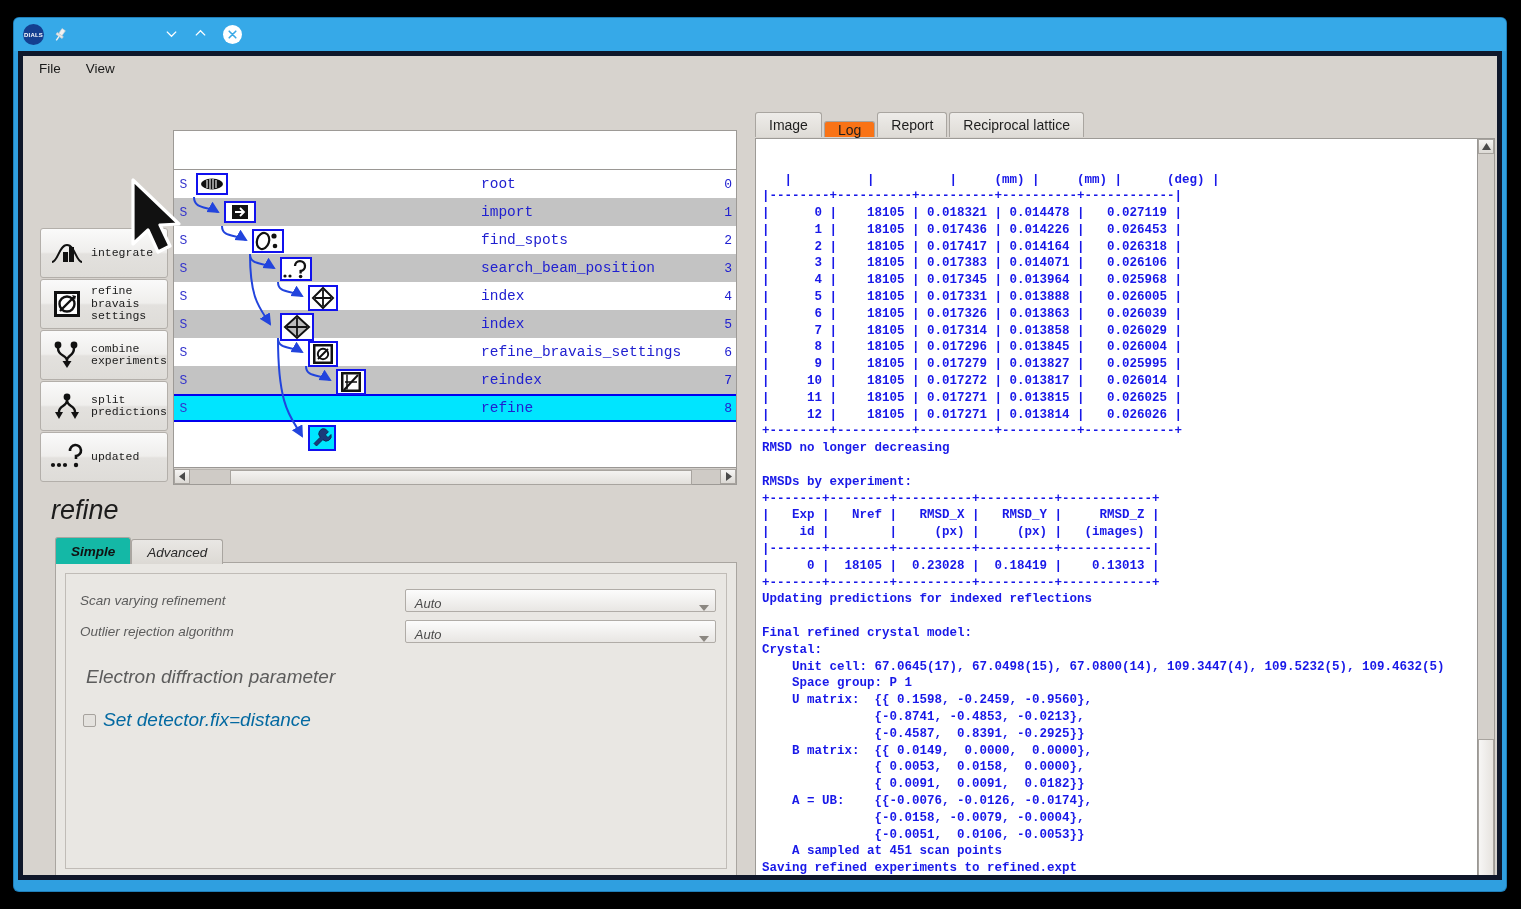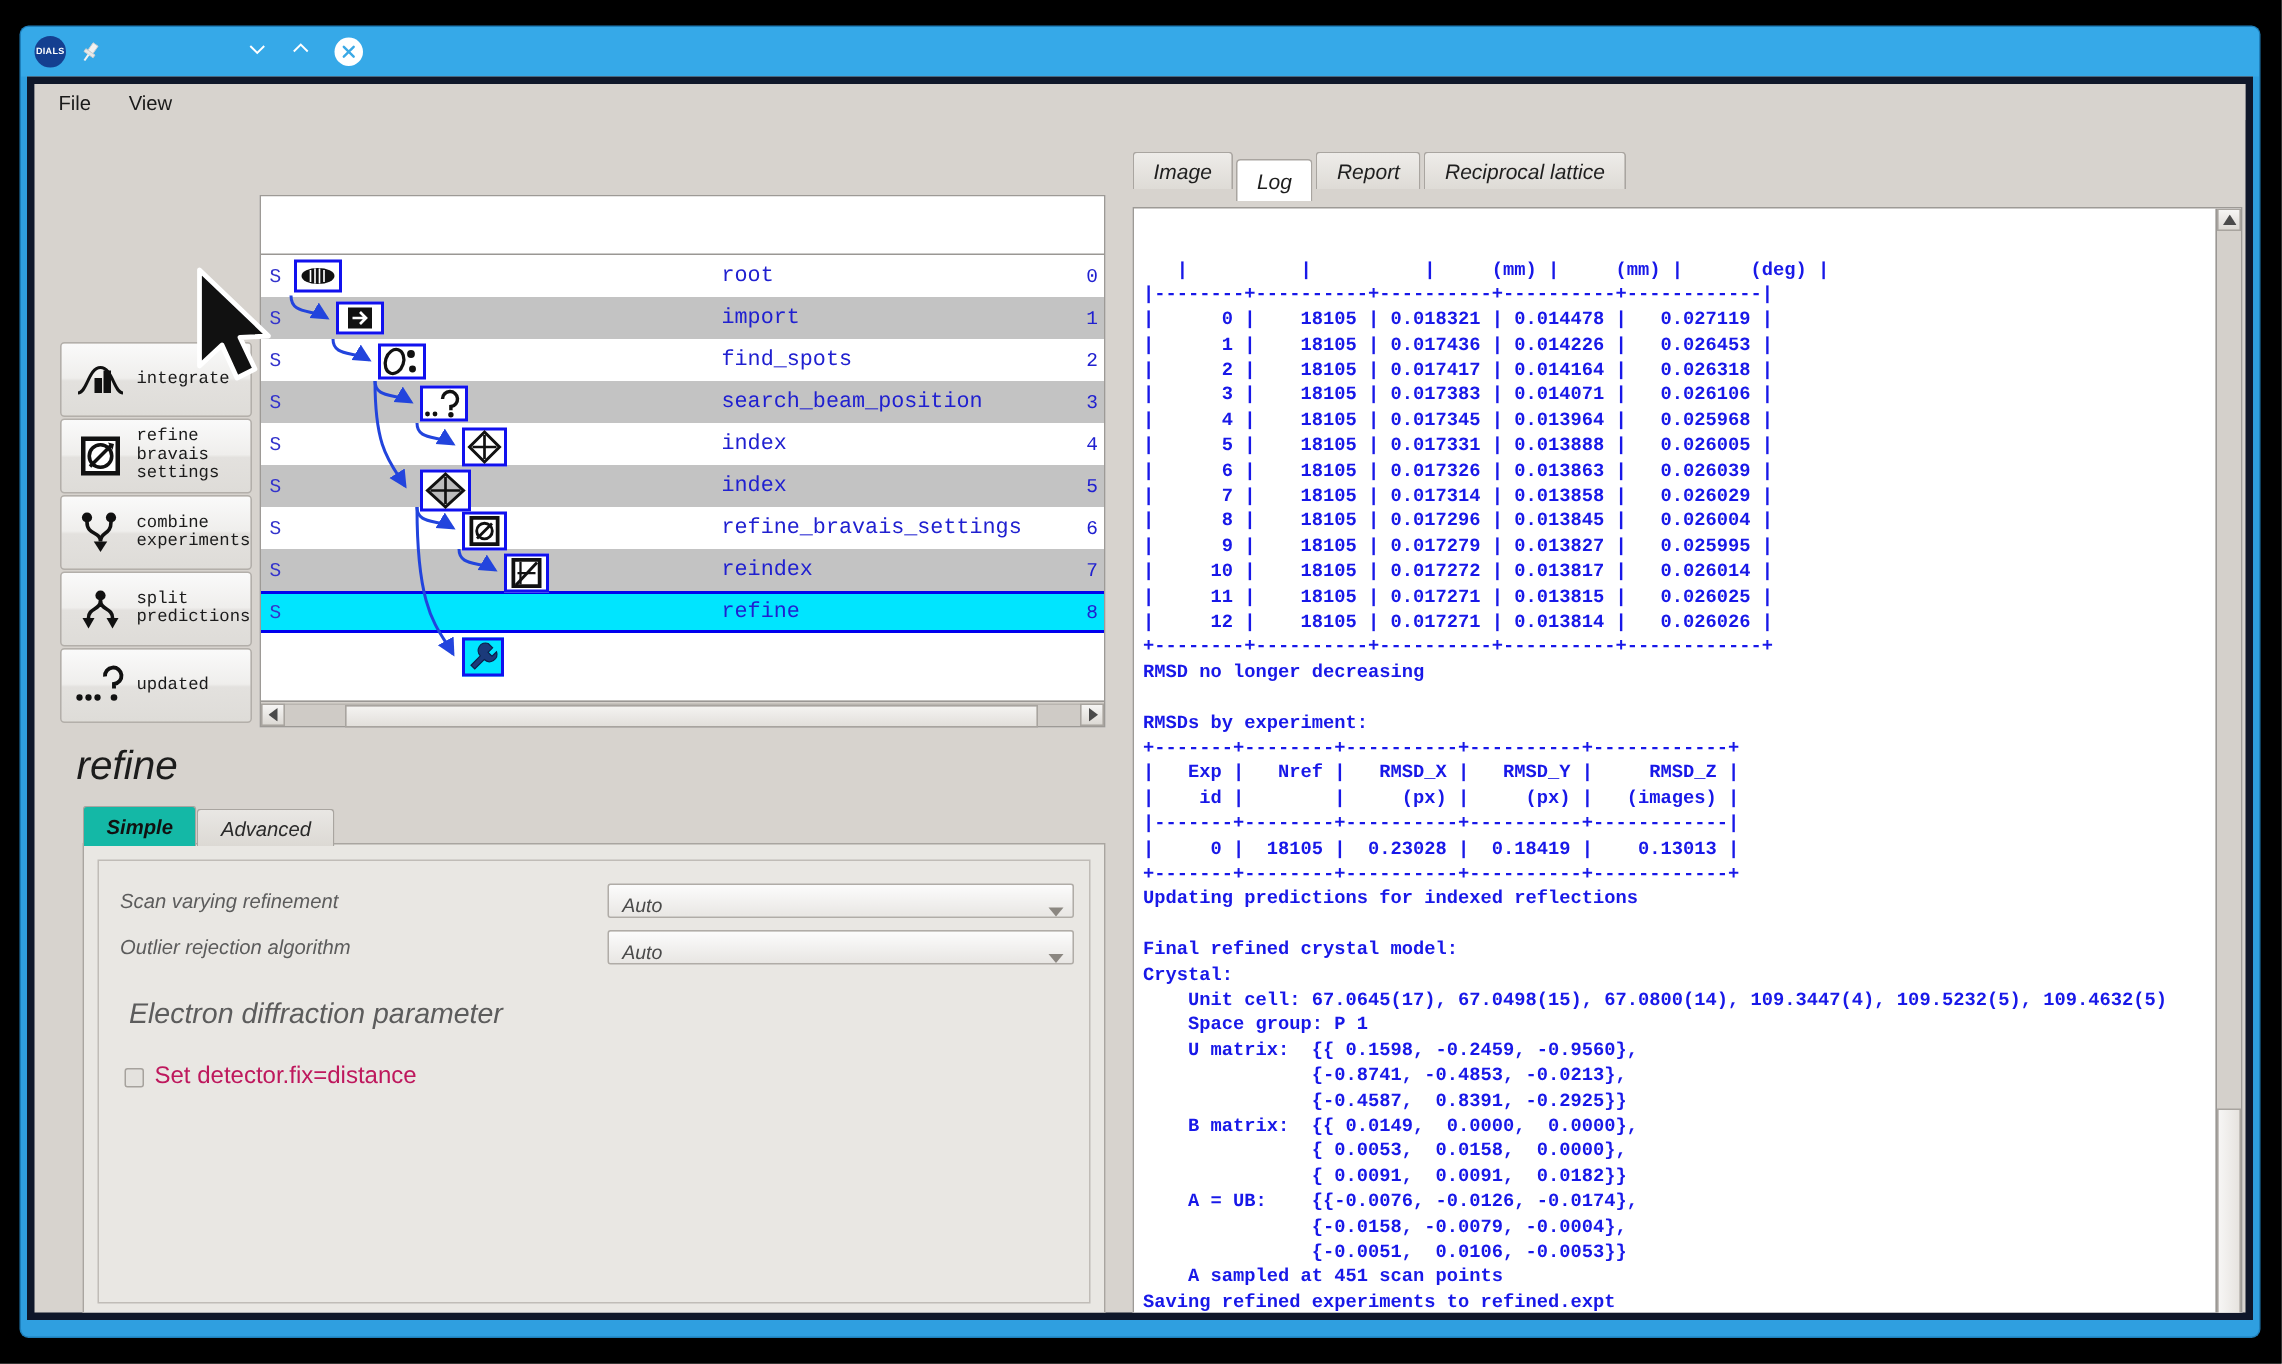--- a/index.html
+++ b/index.html
@@ -226,36 +226,35 @@
     border: 1px solid #a6a29d; border-radius: 2px;
     display: flex; align-items: center; justify-content: center;
   }
 
   
   #rightpanel {
     position: absolute; left: 716px; top: 0;
     width: 762px; height: 804px;
   }
   #log-tabs {
-    position: absolute; left: 16px; top: 18px;
-    display: flex; align-items: center; height: 28px;
+    position: absolute; left: 16px; top: 28px;
+    display: flex; align-items: flex-end; height: 28px;
     z-index: 3;
-    font-style: italic;
   }
   .ltab {
     height: 25px; padding: 0 13px;
     display: flex; align-items: center;
     font-size: 14px; color: #1e1e1e;
     background: linear-gradient(to bottom,#eeece9,#dedbd6);
     border: 1px solid #a9a5a0; border-bottom: none;
     border-radius: 3px 3px 0 0;
     margin-right: 2px;
     cursor: pointer;
   }
-  .ltab.active { background: #ffffff; height: 28px; margin-top: 14px; }
+  .ltab.active { background: #f97316; height: 16px; margin-top: 14px; }
   #log-box {
     position: absolute; left: 16px; top: 57px;
     width: 740px; height: 792px;
     background: #ffffff;
     border: 1px solid #9d9a96;
     overflow: hidden;
   }
   #log-text {
     position: absolute; left: 6px; top: 20px;
     width: 710px;
@@ -575,21 +574,21 @@
               <div class="fcombo">
                 <span>Auto</span>
                 <span class="caret"></span>
               </div>
             </div>
 
             <div id="sec-title">Electron diffraction parameter</div>
 
             <div id="chk-row">
               <span class="cbox"></span>
-              <span style="font-size:16px; color:#be185d;">Set detector.fix=distance</span>
+              <span style="font-size:19px; font-style:italic; color:#0369a1;">Set detector.fix=distance</span>
             </div>
           </div>
         </div>
 
       </div>
 
       <div id="rightpanel">
 
         <div id="log-tabs">
           <div class="ltab">Image</div>

